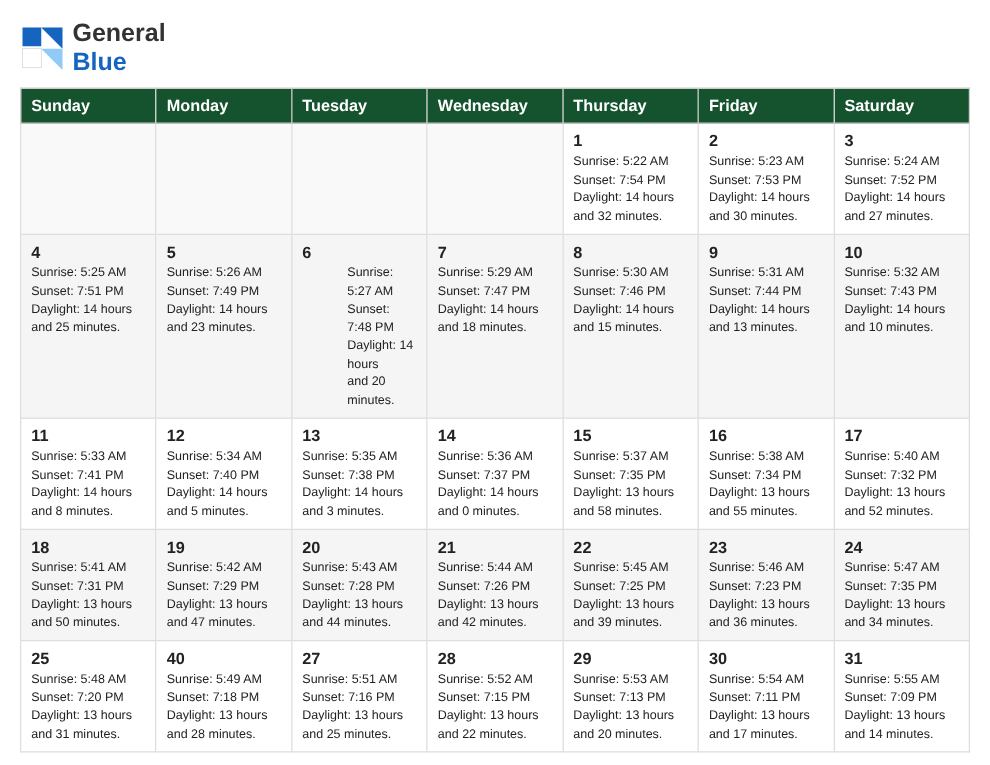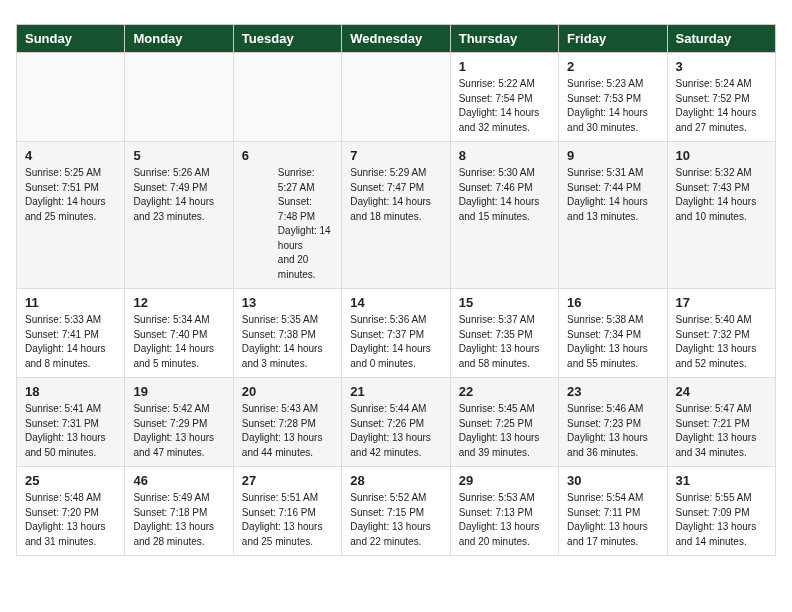--- a/index.html
+++ b/index.html
@@ -77,20 +77,35 @@
       color: #222;
     }
     .empty-cell {
       background: #f9f9f9 !important;
     }
   </style>
 </head>
 <body>
 
 <div class="header-area">
+  <div class="logo">
+    <div class="logo-row">
+
+      <svg width="38" height="38" viewBox="0 0 38 38">
+        <rect x="2" y="2" width="15" height="15" fill="#1565c0"></rect>
+        <polygon points="17,2 34,2 34,19" fill="#1565c0"></polygon>
+        <polygon points="17,19 34,19 34,36" fill="#90caf9"></polygon>
+        <rect x="2" y="19" width="15" height="15" fill="#fff" stroke="#ccc" stroke-width="0.5"></rect>
+      </svg>
+      <div>
+        <span style="font-size:20px;font-weight:bold;color:#333;">General</span><br>
+        <span style="font-size:20px;font-weight:bold;color:#1565c0;">Blue</span>
+      </div>
+    </div>
+  </div>
   <div class="title-area">
   </div>
 </div>
 
 <table class="calendar">
   <thead>
     <tr>
     <th>Sunday</th>
         <th>Monday</th>
         <th>Tuesday</th>
@@ -269,35 +284,35 @@
         <td>
           <span class="day-num">23</span>
           <div class="day-info" style="white-space: pre-line;">Sunrise: 5:46 AM
 Sunset: 7:23 PM
 Daylight: 13 hours
 and 36 minutes.</div>
         </td>
         <td>
           <span class="day-num">24</span>
           <div class="day-info" style="white-space: pre-line;">Sunrise: 5:47 AM
-Sunset: 7:21 PM
+Sunset: 7:35 PM
 Daylight: 13 hours
 and 34 minutes.</div>
         </td>
       </tr>
       <tr>
         <td>
           <span class="day-num">25</span>
           <div class="day-info" style="white-space: pre-line;">Sunrise: 5:48 AM
 Sunset: 7:20 PM
 Daylight: 13 hours
 and 31 minutes.</div>
         </td>
         <td>
-          <span class="day-num">46</span>
+          <span class="day-num">40</span>
           <div class="day-info" style="white-space: pre-line;">Sunrise: 5:49 AM
 Sunset: 7:18 PM
 Daylight: 13 hours
 and 28 minutes.</div>
         </td>
         <td>
           <span class="day-num">27</span>
           <div class="day-info" style="white-space: pre-line;">Sunrise: 5:51 AM
 Sunset: 7:16 PM
 Daylight: 13 hours

